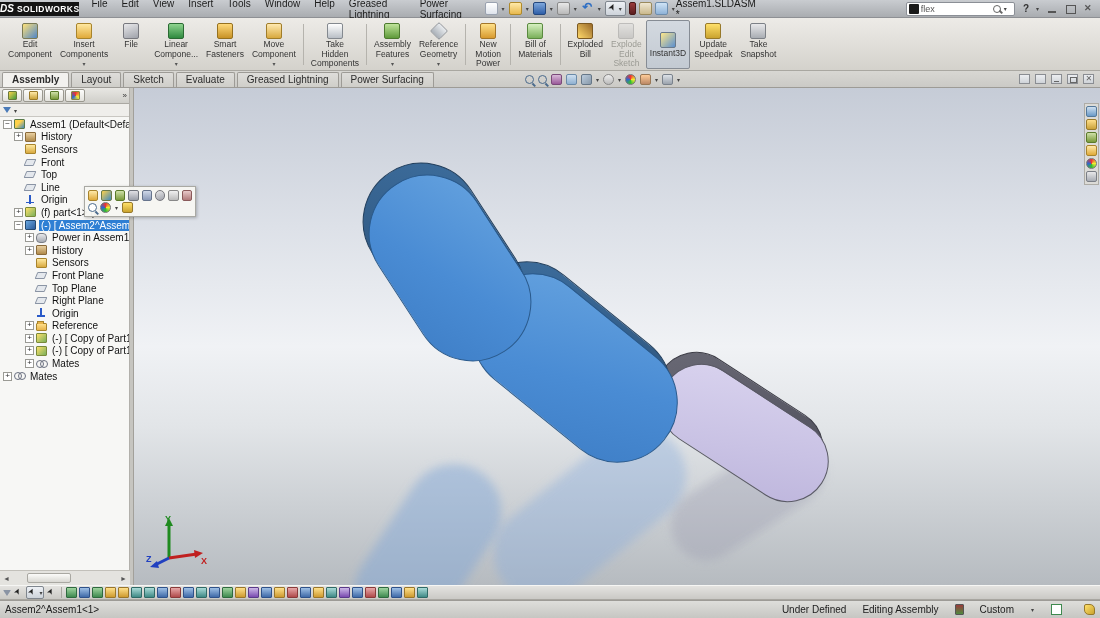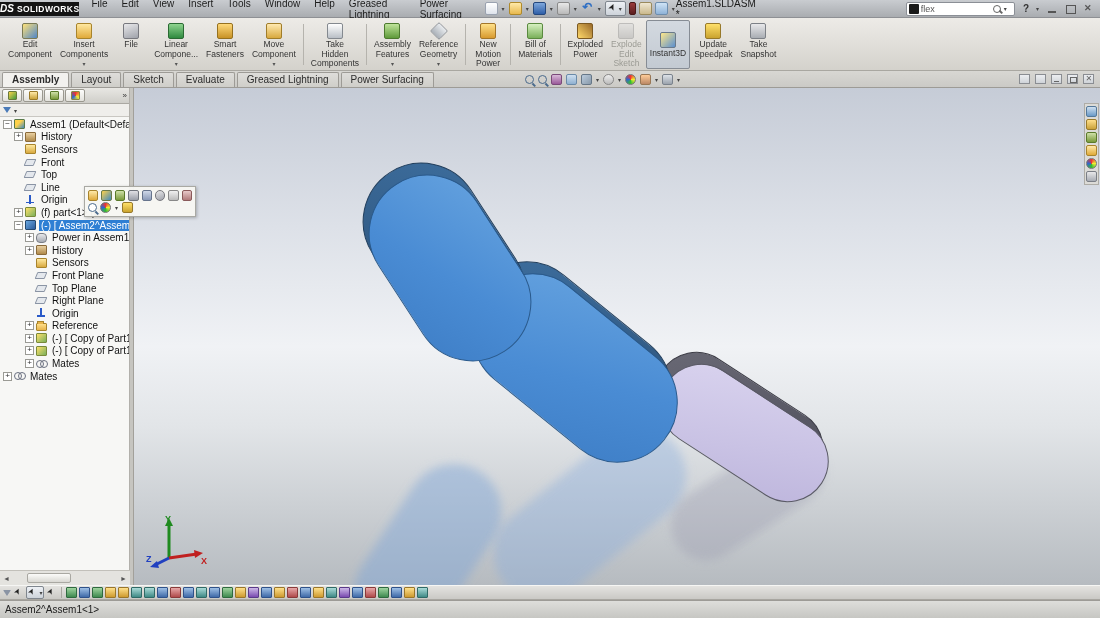--- a/index.html
+++ b/index.html
@@ -322,21 +322,21 @@
   <div class="rsep"></div>
   <div class="rbtn">
       <span class="ric ric-bom"></span>
       <span class="rlabel">Bill of
 Materials</span>
     </div>
   <div class="rsep"></div>
   <div class="rbtn">
       <span class="ric ric-explode"></span>
       <span class="rlabel">Exploded
-Power</span>
+Bill</span>
     </div>
   <div class="rbtn disabled">
       <span class="ric ric-expline"></span>
       <span class="rlabel">Explode
 Edit
 Sketch</span>
     </div>
   <div class="rbtn active">
       <span class="ric ric-instant"></span>
       <span class="rlabel">Instant3D</span>
@@ -606,13 +606,22 @@
   <span class="fi fc2"></span>
   <span class="fi fc5"></span>
   <span class="fi fc1"></span>
   <span class="fi fc2"></span>
   <span class="fi fc3"></span>
   <span class="fi fc4"></span>
 </div>
 
 <div class="statusbar">
   <span>Assem2^Assem1&lt;1&gt;</span>
+  <div class="sb-right">
+    <span>Under Defined</span>
+    <span>Editing Assembly</span>
+    <span class="sb-ic"></span>
+    <span>Custom</span>
+    <span class="ddm">▾</span>
+    <span class="sb-sheet"></span>
+    <span class="sb-edit"></span>
+  </div>
 </div>
 
 </body></html>

